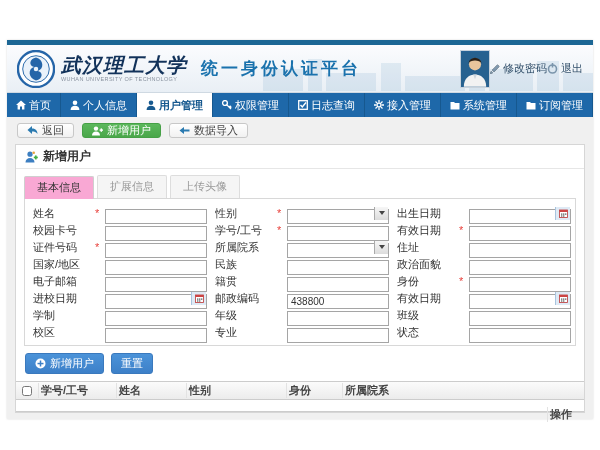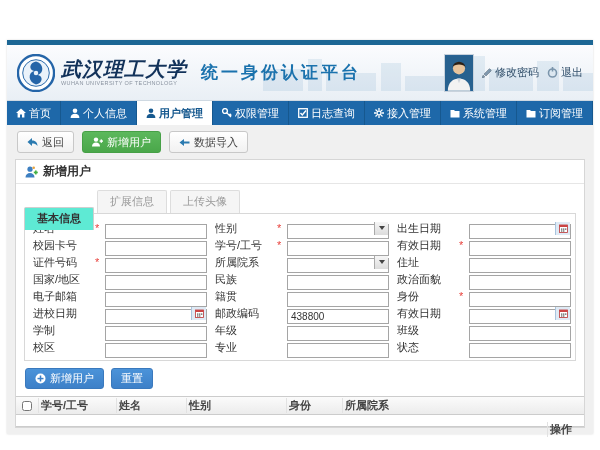--- a/index.html
+++ b/index.html
@@ -3,58 +3,58 @@
 <meta charset="utf-8">
 <style>
   * { margin:0; padding:0; box-sizing:border-box; }
   html,body { width:600px; height:450px; background:#fff; overflow:hidden;
     font-family:"Liberation Sans","DejaVu Sans",sans-serif; }
   .app { position:absolute; left:7px; top:40px; width:586px; background:#fff;
     box-shadow:0 0 2px rgba(0,0,0,.15); }
   .topstrip { height:5px; background:#1c6795; }
 
   
-  .hdr { position:relative; height:56px; background:linear-gradient(#fbfcfe,#e9eff5);
+  .hdr { position:relative; height:48px; background:linear-gradient(#fbfcfe,#e9eff5);
     border-bottom:1px solid #cfd9e2; display:flex; align-items:center; padding:0 10px; overflow:hidden; }
   .hdr-sil { position:absolute; right:0; top:6px; opacity:.10; }
   .logo { width:38px; height:38px; flex:0 0 38px; }
   .uni { margin-left:6px; line-height:1; }
   .uni-cn { font-family:"DejaVu Serif","Liberation Serif",serif; font-style:italic; font-weight:bold;
     font-size:20px; color:#12325a; letter-spacing:1px; white-space:nowrap; }
   .uni-en { font-size:5.5px; color:#8a93a0; letter-spacing:.4px; margin-top:2px; }
   .plat { margin-left:14px; font-size:17px; font-weight:bold; color:#1a72ad; letter-spacing:3px; white-space:nowrap;text-align:right; }
-  .hdr-right { margin-left:auto; display:flex; align-items:center; gap:8px; position:relative; z-index:2; }
+  .hdr-right { margin-left:auto; display:flex; align-items:center; position:relative; z-index:2; }
   .avatar { width:30px; height:38px; background:#2f6da8; border:1px solid #c8d2dc; display:block; }
   .hdr-link { display:flex; align-items:center; gap:3px; font-size:11px; color:#33506b; cursor:pointer; white-space:nowrap; }
   .hdr-link svg { opacity:.75; }
 
   
   .nav { height:24px; background:#1e68a9; display:flex; }
   .nav-item { display:flex; align-items:center; gap:3px; padding:0 9px; font-size:11px; color:#fff;
     border-right:1px solid #16588f; cursor:pointer; white-space:nowrap; }
   .nav-item svg { flex:0 0 auto; }
   .nav-item.active { background:#fff; color:#17598f; font-weight:bold; }
 
   
   .content { background:#f0f0f0; padding-bottom:6px; }
   .toolbar { display:flex; gap:8px; padding:6px 10px 5px; align-items:center; }
-  .btn { display:inline-flex; align-items:center; gap:4px; height:22px; padding:0 9px; font-size:11px;
+  .btn { display:inline-flex; align-items:center; gap:4px; height:15px; padding:0 9px; font-size:11px;
     border-radius:3px; cursor:pointer; white-space:nowrap; }
   .btn-light { background:linear-gradient(#ffffff,#f1f1f1); border:1px solid #c8c8c8; color:#444; }
   .btn-green { background:linear-gradient(#5cb85c,#4aa74a); border:1px solid #46a046; color:#fff; }
   .btn-blue  { background:linear-gradient(#4b93d9,#3d80c8); border:1px solid #3a79bd; color:#fff; }
 
   .panel { margin:1px 8px 0; background:#fff; border:1px solid #d6d6d6; }
   .sec-title { display:flex; align-items:center; gap:5px; height:24px; padding:0 9px;
     font-size:12px; font-weight:bold; color:#333; border-bottom:1px solid #e6e6e6; }
 
   .tabs { display:flex; gap:3px; padding:6px 8px 0; }
   .tab { padding:3px 12px 4px; font-size:11px; border:1px solid #ddd; border-bottom:none;
     background:#f5f5f5; color:#999; cursor:pointer; border-radius:2px 2px 0 0; }
-  .tab.active { background:#5eead4; color:#333; font-weight:bold; border-color:#cfcfcf; position:relative; top:17px; }
+  .tab.active { background:#f9a8d4; color:#333; font-weight:normal; border-color:#cfcfcf; position:relative; top:1px; }
 
   .formbox { margin:0 8px; border:1px solid #d8d8d8; background:#fff; padding:6px 8px 5px; }
   .grid { display:grid; grid-template-columns:1fr 1fr 1fr; column-gap:8px; row-gap:1px; }
   .cell { display:flex; align-items:center; height:16px; }
   .flabel { font-size:11px; color:#333; width:62px; flex:0 0 62px; white-space:nowrap; overflow:hidden; }
   .star { color:#e8413c; font-size:11px; width:10px; flex:0 0 10px; }
   .ctrl { position:relative; width:102px; flex:0 0 102px; height:15px; }
   .ctrl input { width:100%; height:15px; border:1px solid #a5a5a5; font-size:10px; padding:0 3px;
     font-family:inherit; color:#333; background:#fff; }
   .ddbtn { position:absolute; right:1px; top:1px; width:14px; height:13px;

